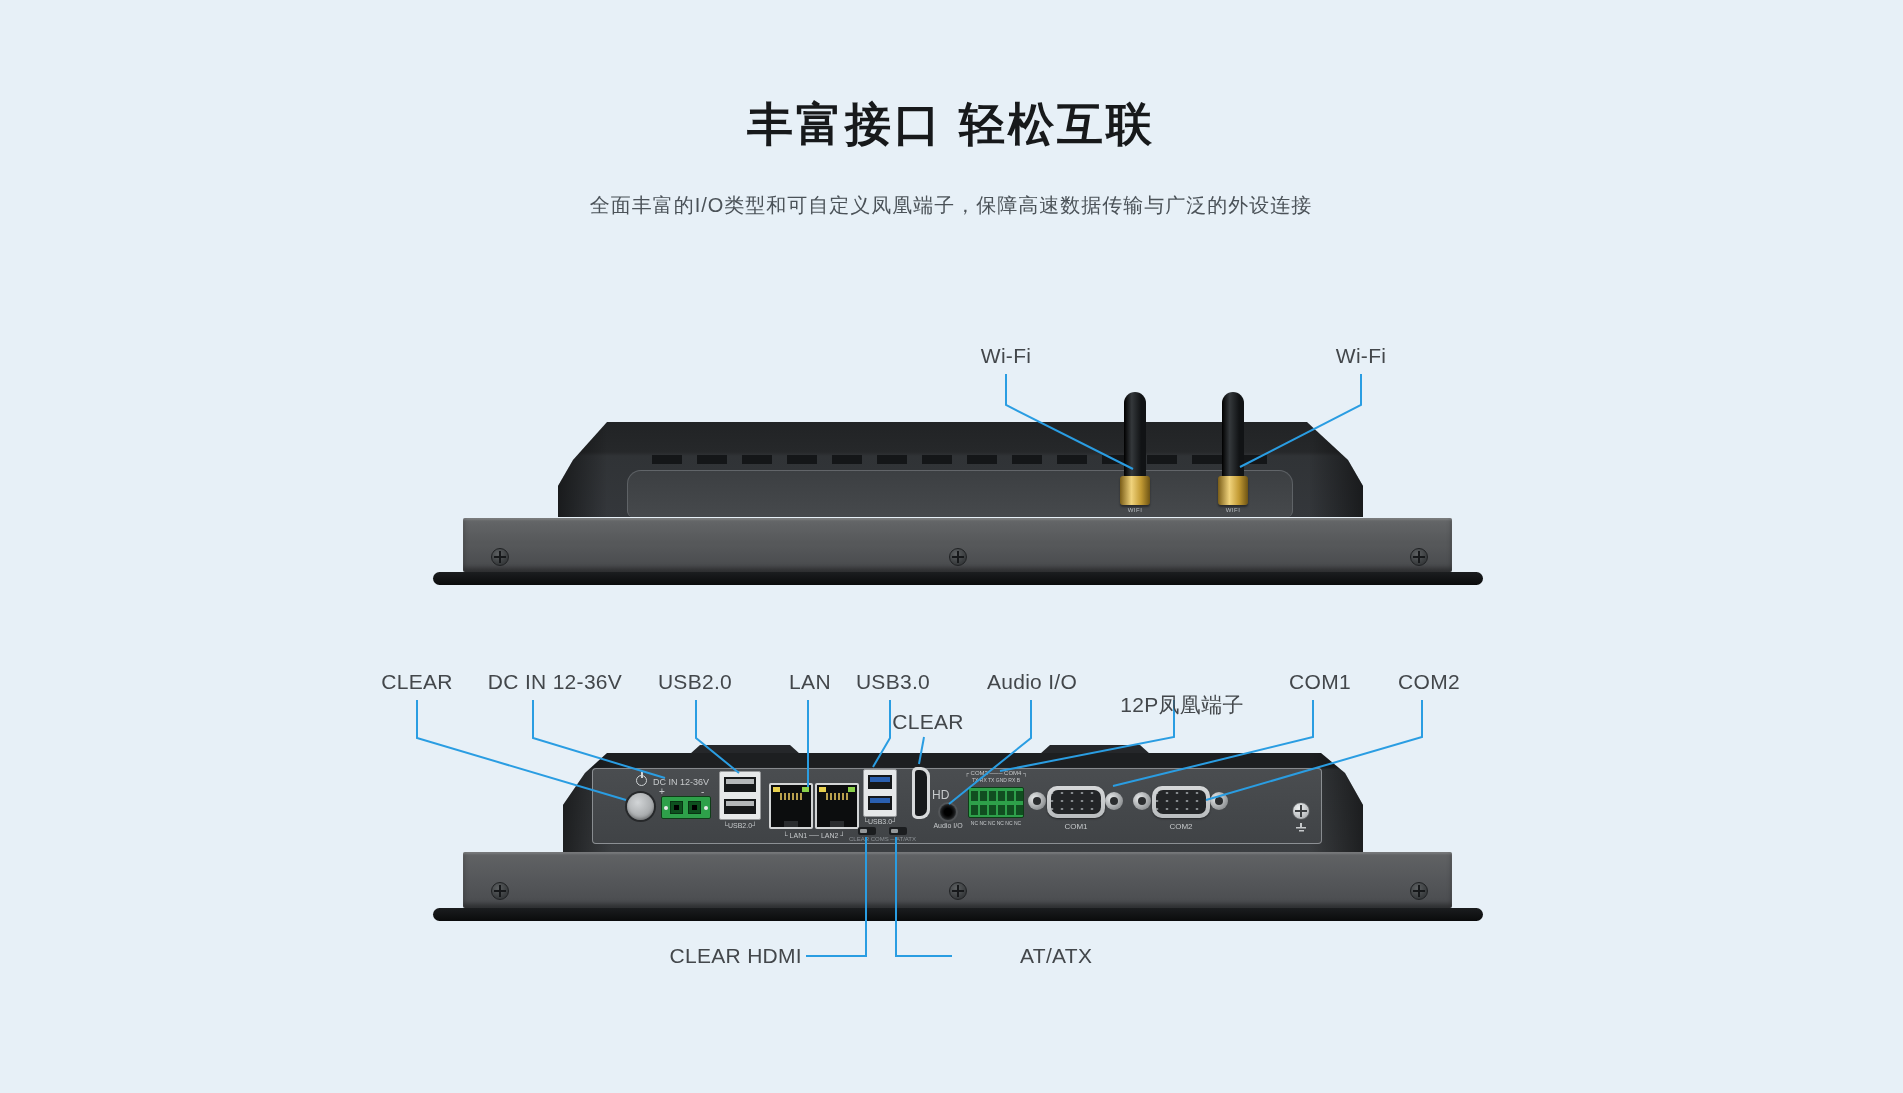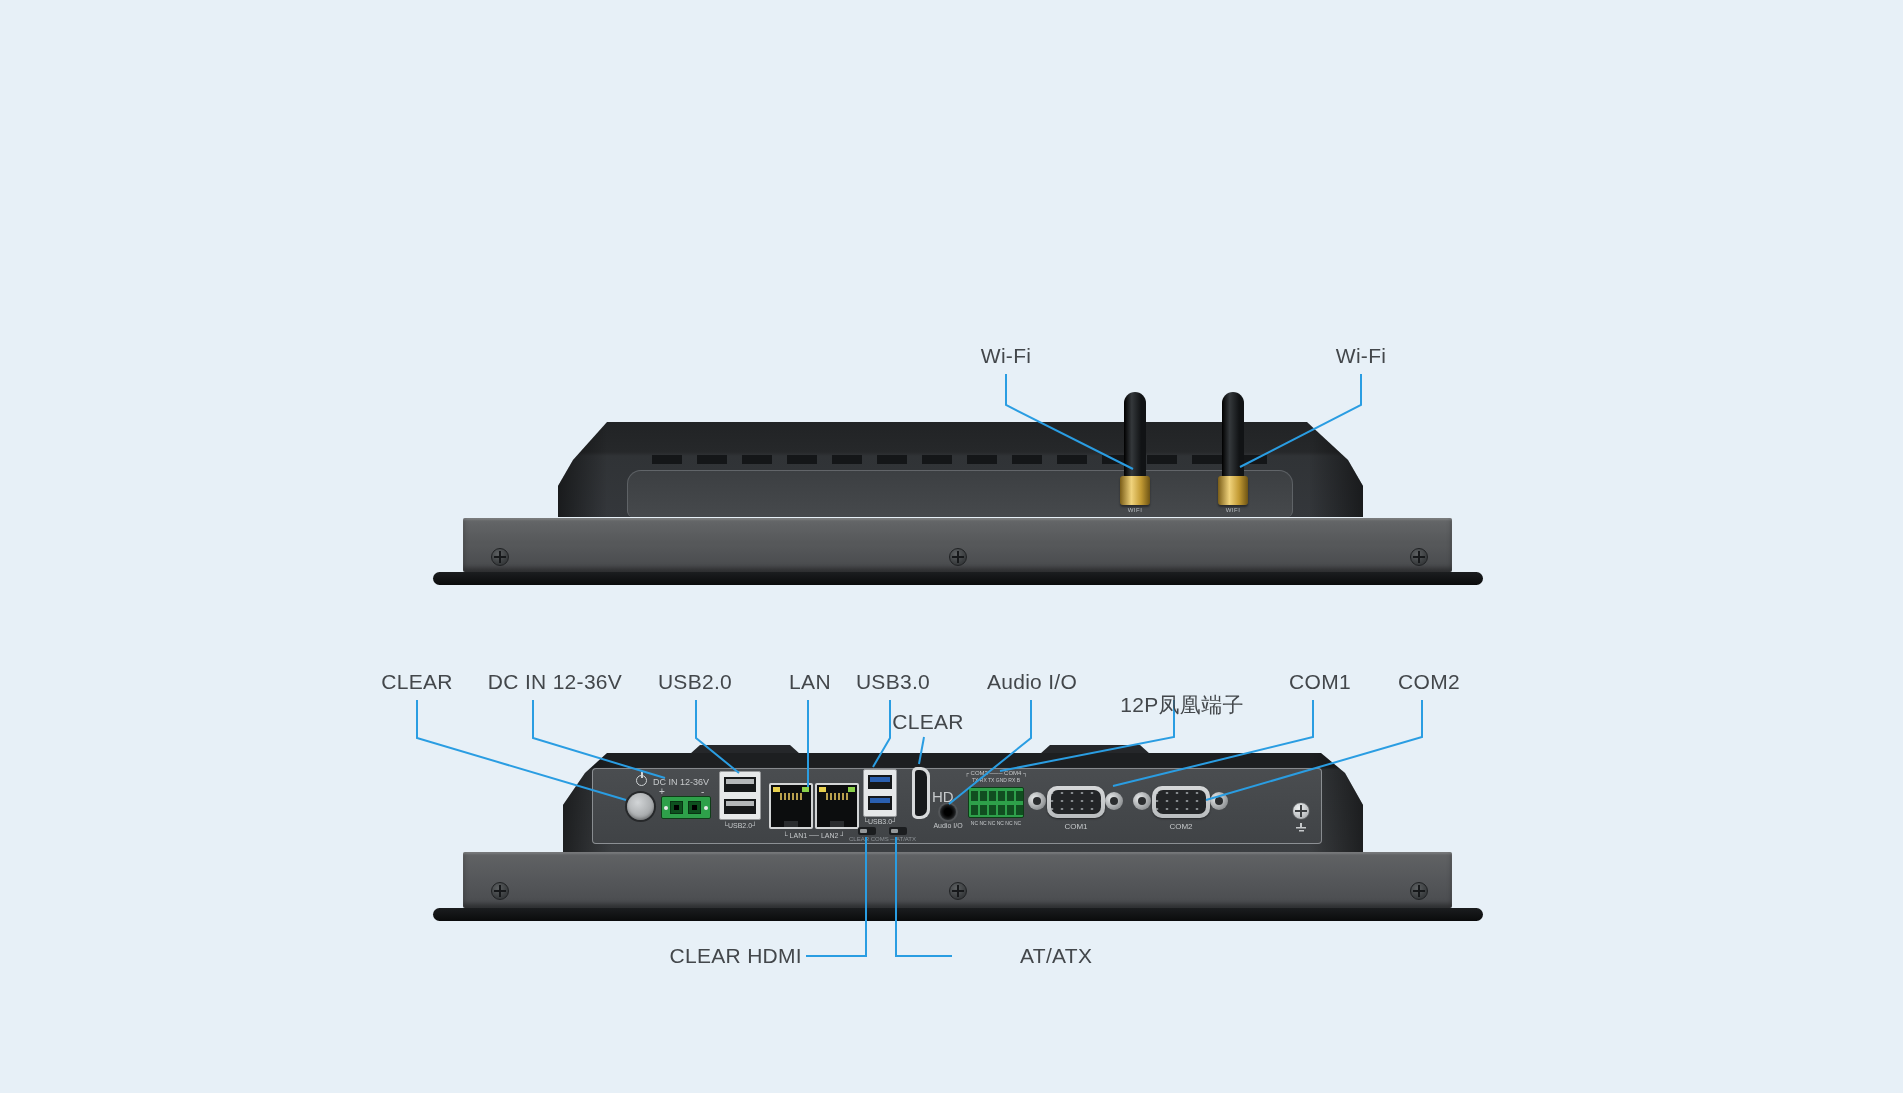--- a/index.html
+++ b/index.html
@@ -108,20 +108,22 @@
     background:
       linear-gradient(#c6c9cb,#c6c9cb) 5px 0/2px 4px no-repeat,
       linear-gradient(#c6c9cb,#c6c9cb) 1px 4px/10px 1.5px no-repeat,
       linear-gradient(#c6c9cb,#c6c9cb) 3.5px 7px/5px 1.5px no-repeat;}
 </style>
 </head>
 <body>
 
 <div class="stage">
 
+  <div class="title">丰富接口 轻松互联</div>
+  <div class="subtitle">全面丰富的I/O类型和可自定义凤凰端子，保障高速数据传输与广泛的外设连接</div>
 
   <div id="top-device" class="device">
     <div class="housing-top">
       <div class="facet-l"></div>
       <div class="facet-r"></div>
       <div class="vents"></div>
       <div class="recess"></div>
     </div>
     <div class="antenna-shaft" style="left:694px"></div>
     <div class="antenna-base" style="left:690px"></div>
@@ -202,21 +204,21 @@
           <i></i>
         </div>
       <div class="dip" style="left:296px">
           <i></i>
         </div>
       <div class="pp" style="left:256px;top:67px;width:66px;font-size:6px;color:#8d9296">CLEAR COMS ─ AT/ATX</div>
 
       <div class="hdmi">
           <i></i>
         </div>
-      <div class="pp" style="left:339px;top:19px;font-size:15px">HD</div>
+      <div class="pp" style="left:339px;top:19px;font-size:12px">HD</div>
 
       <div class="audio-jack"></div>
       <div class="pp" style="left:332px;top:53px;width:46px;font-size:7px">Audio I/O</div>
 
       <div class="pp" style="left:370px;top:1px;width:66px;font-size:6px">┌ COM3 ─── COM4 ┐</div>
       <div class="pp" style="left:372px;top:8px;width:62px;font-size:5px">TX RX TX GND RX B</div>
       <div class="phx"></div>
       <div class="pp" style="left:372px;top:51px;width:62px;font-size:5px">NC NC NC NC NC NC</div>
 
       <div class="standoff" style="left:435px;top:23px">

